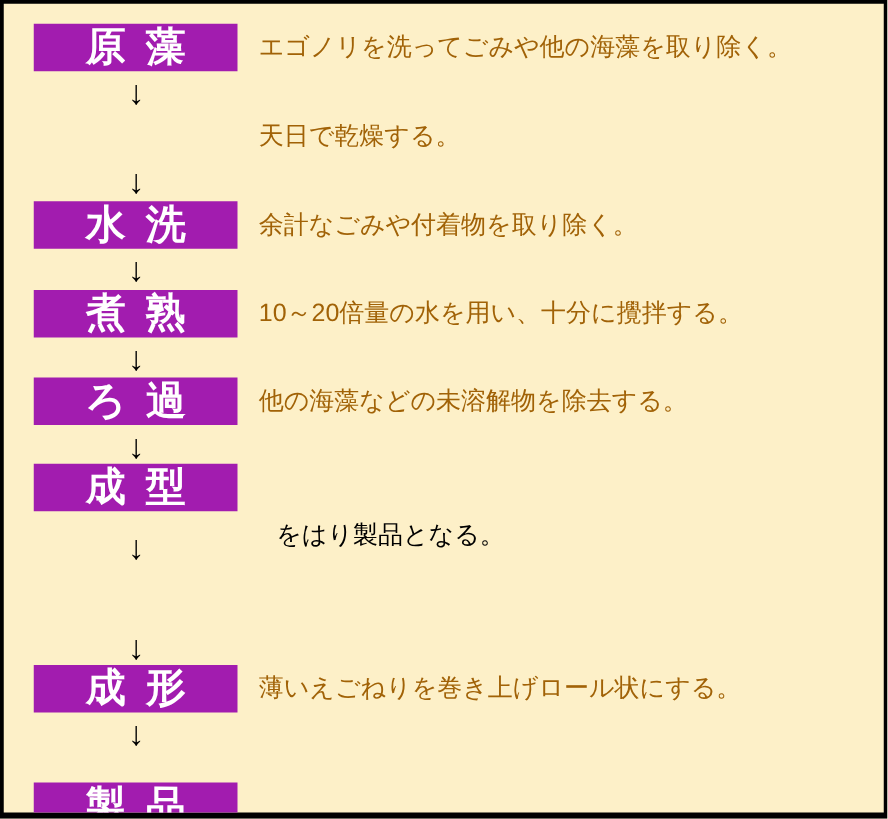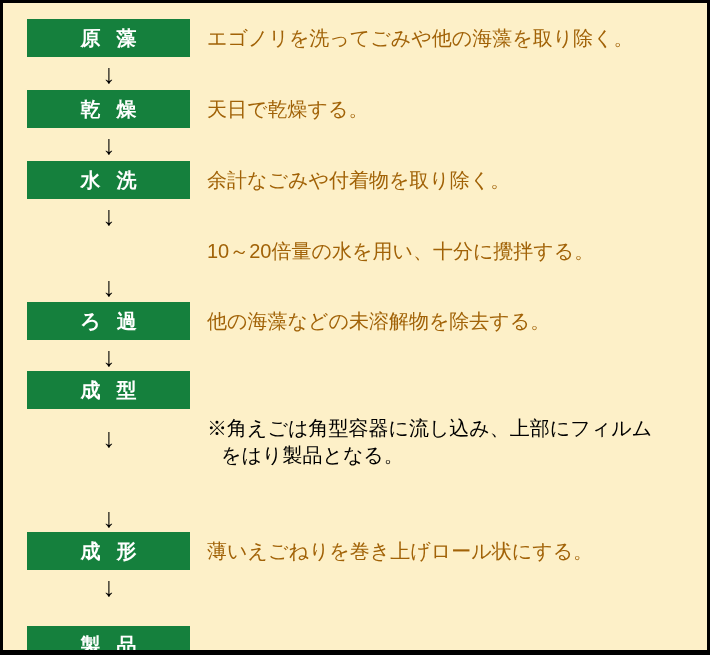--- a/index.html
+++ b/index.html
@@ -8,23 +8,23 @@
     width:710px;height:655px;
     box-sizing:border-box;
     background:#fdf0c8;
     border:3px solid #000000;
     border-bottom-width:5px;
     overflow:hidden;
     font-family:"Liberation Sans",sans-serif;
   }
   .box{
     position:absolute;left:24px;width:163px;height:38px;
-    background:#15803d;color:#ffffff;
+    background:#a21caf;color:#ffffff;
     display:flex;align-items:center;justify-content:center;
-    font-size:20px;font-weight:bold;
+    font-size:32px;font-weight:bold;
   }
   .box span{letter-spacing:16px;margin-right:-16px;white-space:nowrap;}
   .desc{
     position:absolute;left:204px;
     font-size:20px;color:#a16207;white-space:nowrap;line-height:26px;
   }
   .arrow{
     position:absolute;left:95px;width:22px;
     text-align:center;font-size:27px;line-height:1;color:#000000;
     font-weight:normal;
@@ -36,46 +36,45 @@
 <body>
 
 <div class="frame">
 
   <div class="box" style="top:16px">
     <span>原藻</span>
   </div>
   <div class="desc" style="top:22px">エゴノリを洗ってごみや他の海藻を取り除く。</div>
   <div class="arrow" style="top:58px">↓</div>
 
-  <div class="box" style="top:87px">
-    <span>乾燥</span>
-  </div>
   <div class="desc" style="top:93px">天日で乾燥する。</div>
   <div class="arrow" style="top:129px">↓</div>
 
   <div class="box" style="top:158px">
     <span>水洗</span>
   </div>
   <div class="desc" style="top:164px">余計なごみや付着物を取り除く。</div>
   <div class="arrow" style="top:200px">↓</div>
 
+  <div class="box" style="top:229px">
+    <span>煮熟</span>
+  </div>
   <div class="desc" style="top:235px">10～20倍量の水を用い、十分に攪拌する。</div>
   <div class="arrow" style="top:271px">↓</div>
 
   <div class="box" style="top:299px">
     <span>ろ過</span>
   </div>
   <div class="desc" style="top:305px">他の海藻などの未溶解物を除去する。</div>
   <div class="arrow" style="top:341px">↓</div>
 
   <div class="box" style="top:368px">
     <span>成型</span>
   </div>
   <div class="note">
-    <div class="l1">※角えごは角型容器に流し込み、上部にフィルム</div>
     <div class="l2">をはり製品となる。</div>
   </div>
   <div class="arrow" style="top:422px">↓</div>
 
   <div class="arrow" style="top:502px">↓</div>
 
   <div class="box" style="top:529px">
     <span>成形</span>
   </div>
   <div class="desc" style="top:535px">薄いえごねりを巻き上げロール状にする。</div>

